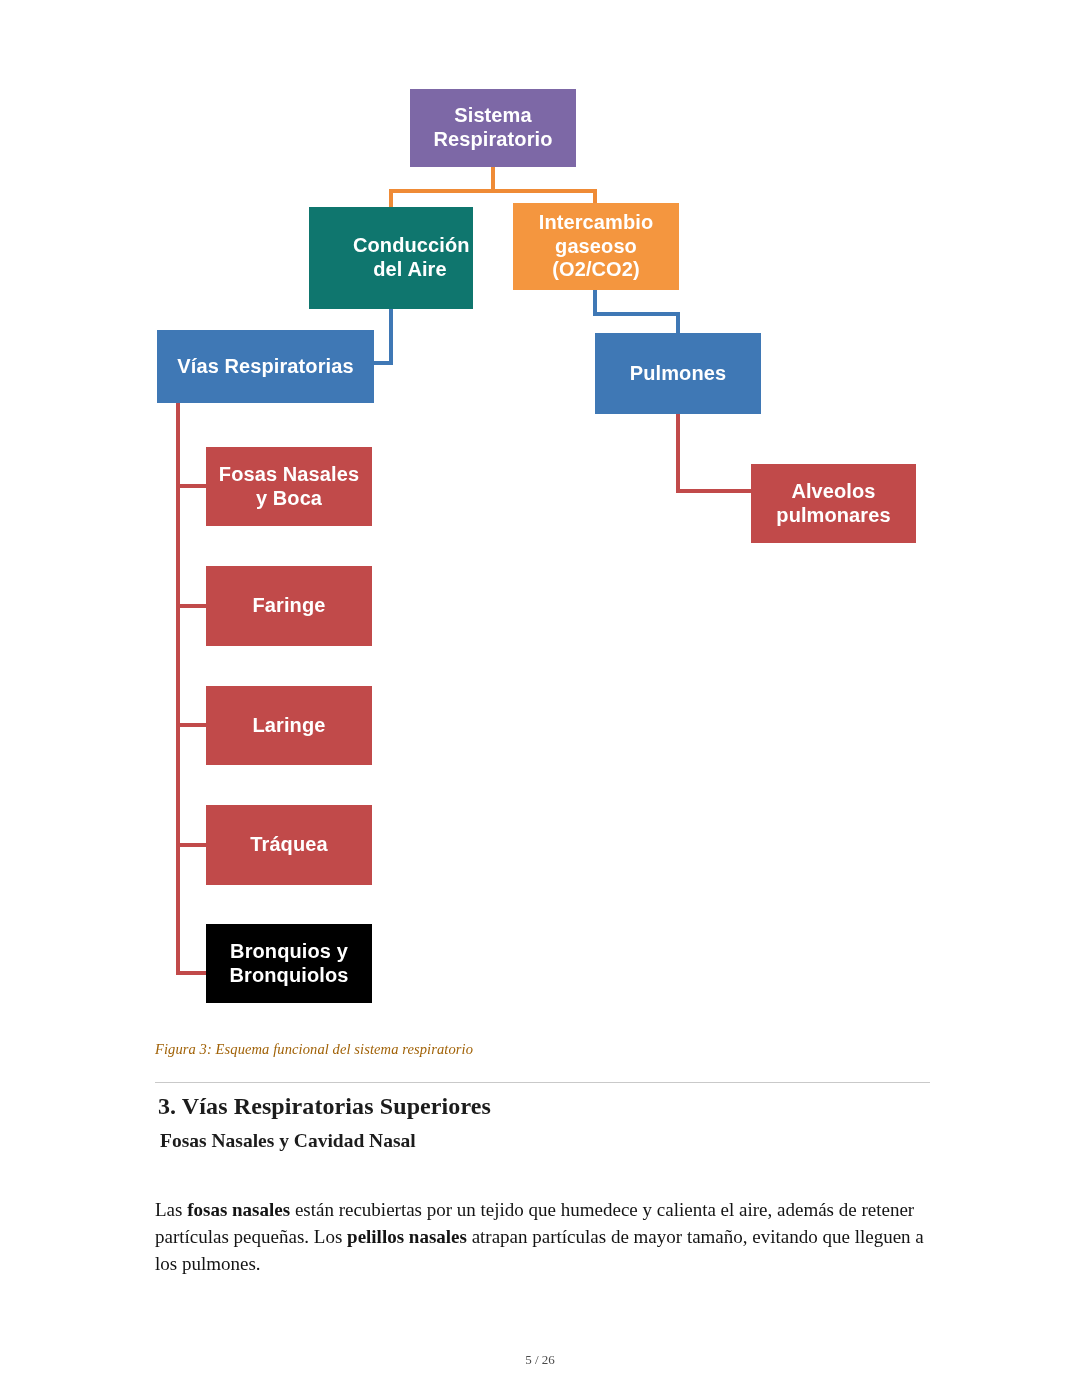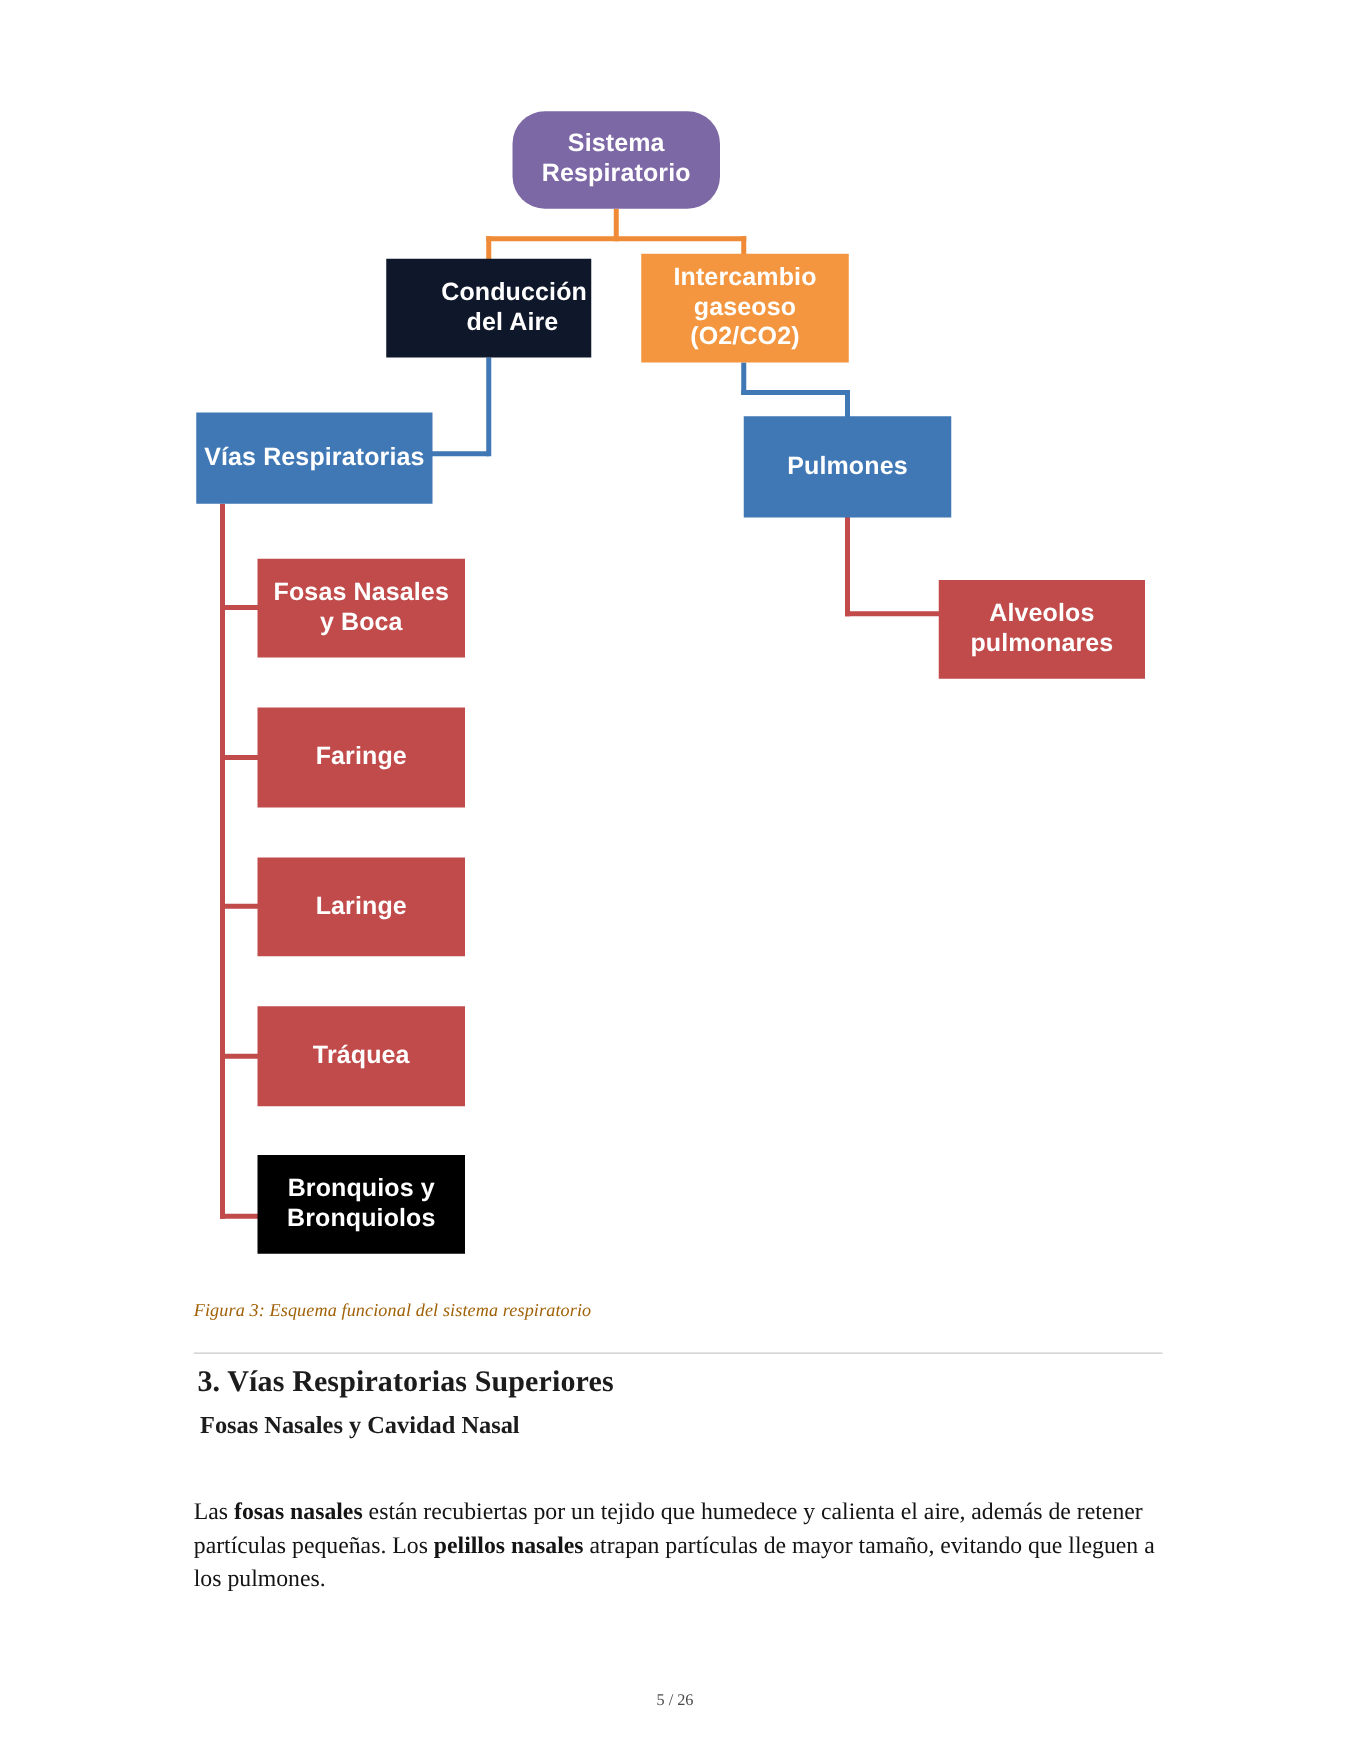--- a/index.html
+++ b/index.html
@@ -41,24 +41,24 @@
     color: #ffffff;
     font-family: "Liberation Sans", sans-serif;
     font-weight: bold;
     line-height: 1.18;
     box-sizing: border-box;
     padding: 2px 6px;
     letter-spacing: .1px;
   }
   .node span { display: block; width: 100%; }
 
-  .n-root      { left:410px; top:89px;  width:166px; height:78px;  background:#7d68a6; font-size:20px;border-radius:26px; }
-  .n-cond      { left:309px; top:207px; width:164px; height:79px;  background:#0f172a; font-size:20px;padding-left:44px; }
+  .n-root      { left:410px; top:89px;  width:166px; height:78px;  background:#7d68a6; font-size:20px; }
+  .n-cond      { left:309px; top:207px; width:164px; height:102px;  background:#0f766e; font-size:20px;padding-left:44px; }
   .n-inter     { left:513px; top:203px; width:166px; height:87px;  background:#f4963f; font-size:20px; }
-  .n-vias      { left:157px; top:330px; width:189px; height:73px;  background:#3f78b5; font-size:20px; }
+  .n-vias      { left:157px; top:330px; width:217px; height:73px;  background:#3f78b5; font-size:20px; }
   .n-pulm      { left:595px; top:333px; width:166px; height:81px;  background:#3f78b5; font-size:20px; }
   .n-alveolos  { left:751px; top:452px; width:165px; height:79px;  background:#c14a4a; font-size:20px;margin-top:12px; }
   .n-fosas     { left:206px; top:447px; width:166px; height:79px;  background:#c14a4a; font-size:20px; }
   .n-faringe   { left:206px; top:566px; width:166px; height:80px;  background:#c14a4a; font-size:20px; }
   .n-laringe   { left:206px; top:686px; width:166px; height:79px;  background:#c14a4a; font-size:20px; }
   .n-traquea   { left:206px; top:805px; width:166px; height:80px;  background:#c14a4a; font-size:20px; }
   .n-bronquios { left:206px; top:924px; width:166px; height:79px;  background:#000000; font-size:20px; }
 
   
   .ln { position: absolute; }

